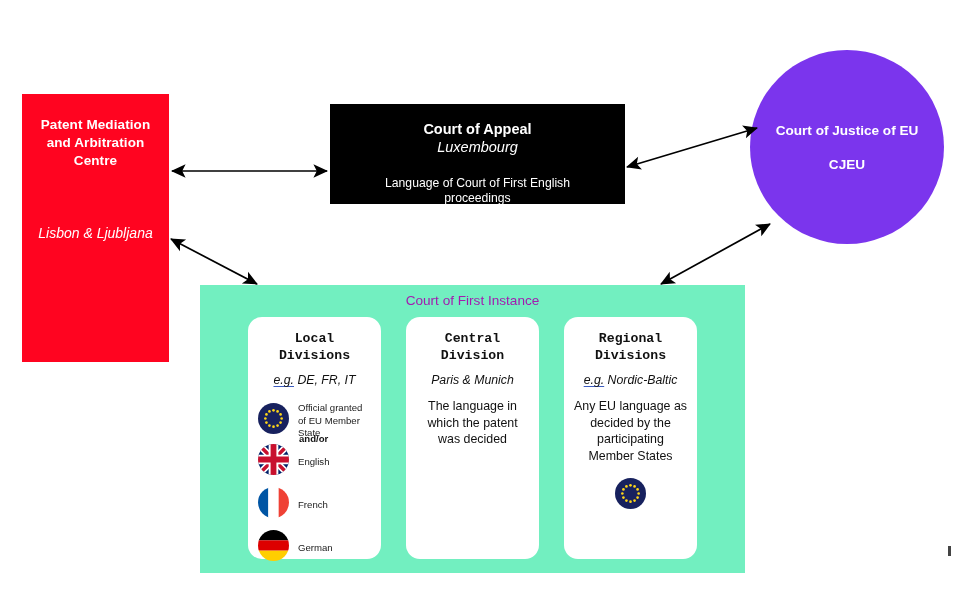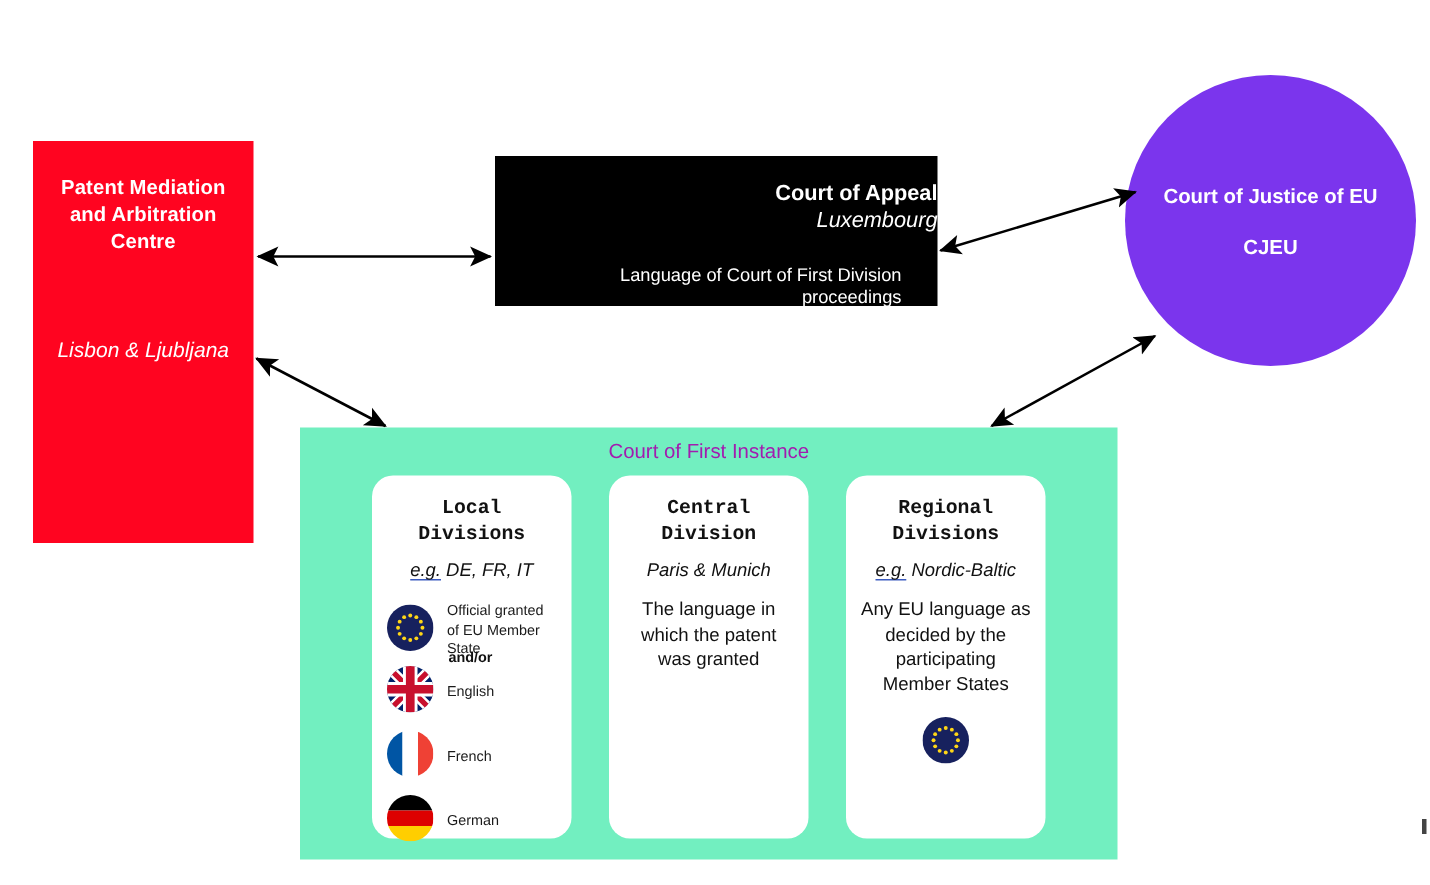--- a/index.html
+++ b/index.html
@@ -44,21 +44,21 @@
     font-style: italic;
     line-height: 1.38;
   }
 
   
   #coa {
     left: 330px; top: 104px;
     width: 295px; height: 100px;
     background: #000000;
     color: #ffffff;
-    text-align: right;
+    text-align: center;
     padding-top: 16px;
   }
   #coa .coa-title {
     font-size: 14.5px;
     font-weight: bold;
     line-height: 1.26;
   }
   #coa .coa-city {
     font-size: 14.5px;
     font-style: italic;
@@ -209,21 +209,21 @@
 <div id="canvas">
 
   <div class="node" id="pmac">
     <div class="pmac-title">Patent Mediation and Arbitration Centre</div>
     <div class="pmac-cities">Lisbon &amp; Ljubljana</div>
   </div>
 
   <div class="node" id="coa">
     <div class="coa-title">Court of Appeal</div>
     <div class="coa-city">Luxembourg</div>
-    <div class="coa-lang">Language of Court of First Division proceedings</div>
+    <div class="coa-lang">Language of Court of First English proceedings</div>
   </div>
 
   <div class="node" id="cjeu">
     <div class="cjeu-title">Court of Justice of EU</div>
     <div class="cjeu-abbr">CJEU</div>
   </div>
 
   <div class="node" id="cfi">
     <div id="cfi-title">Court of First Instance</div>
 
@@ -315,21 +315,21 @@
             </span>
             <span class="lang-label">German</span>
           </div>
 
         </div>
       </div>
 
       <div class="card">
         <div class="card-title">Central Division</div>
         <div class="card-sub">Paris &amp; Munich</div>
-        <div class="card-body">The language in which the patent was granted</div>
+        <div class="card-body">The language in which the patent was decided</div>
       </div>
 
       <div class="card">
         <div class="card-title">Regional Divisions</div>
         <div class="card-sub"><span class="eg">e.g.</span><span> Nordic-Baltic</span></div>
         <div class="card-body">Any EU language as decided by the participating Member States</div>
         <div class="eu-flag-center">
           <span>
             <svg width="31" height="31" viewBox="0 0 32 32" aria-hidden="true">
               <circle cx="16" cy="16" r="16" fill="#17215E"></circle>

